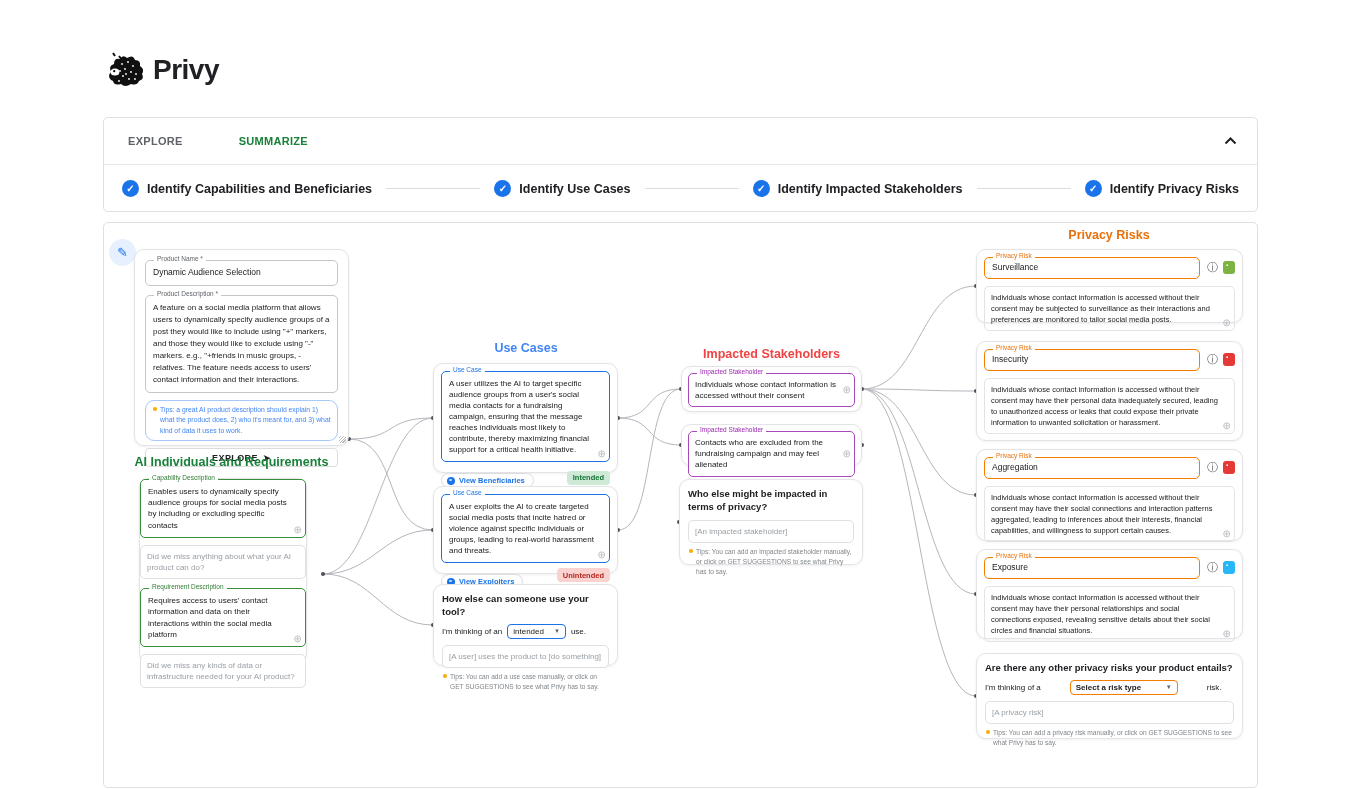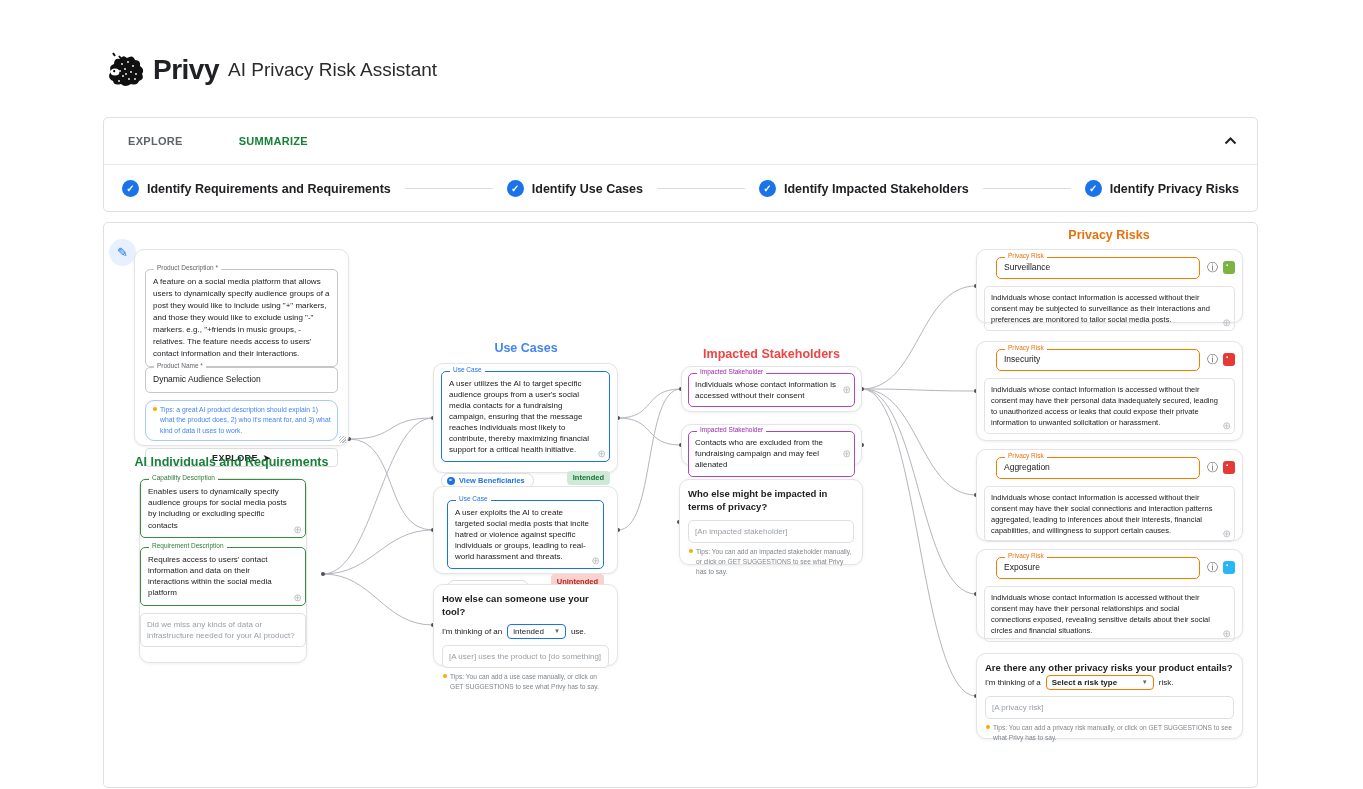--- a/index.html
+++ b/index.html
@@ -37,21 +37,21 @@
   .card { position:absolute; background:#fff; border:1px solid #e4e4e7; border-radius:10px;
           box-shadow:0 1px 3px rgba(60,64,67,.08); }
 
   
   .nfield { position:relative; border:1.5px solid #388e3c; border-radius:5px; background:#fff; padding:6px 7px; }
   .nfield .nlabel { position:absolute; top:-6px; left:8px; background:#fff; padding:0 3px;
                     font-size:6.5px; white-space:nowrap; }
   .nfield.green  { border-color:#388e3c; } .nfield.green .nlabel  { color:#2e7d32; }
   .nfield.blue   { border-color:#1a73e8; } .nfield.blue .nlabel   { color:#1a73e8; }
   .nfield.purple { border-color:#ab47bc; } .nfield.purple .nlabel { color:#9c27b0; }
-  .nfield.orange { border-color:#f57c00;margin-left:12px; } .nfield.orange .nlabel { color:#e8710a; }
+  .nfield.orange { border-color:#f57c00; } .nfield.orange .nlabel { color:#e8710a; }
   .nfield.gray   { border-color:#c4c7c5; border-width:1px; } .nfield.gray .nlabel { color:#5f6368; }
 
   .ftext { font-size:8px; line-height:1.4; color:#202124; }
   .ghost { border:1px solid #e0e0e0; border-radius:5px; padding:5px 6px; color:#9aa0a6;
            font-size:8px; line-height:1.4; background:#fff; }
   .focus-icon { position:absolute; right:3px; bottom:2px; color:#b7bbc0; font-size:10px; line-height:1; }
   .focus-icon.mid { bottom:auto; top:50%; transform:translateY(-50%); }
 
   .tips { display:flex; font-size:6.6px; line-height:1.55; color:#80868b; }
   .bulb { width:4px; height:4px; border-radius:50%; background:#f9ab00; margin:2px 3px 0 1px; flex:none; }
@@ -105,37 +105,36 @@
       <circle cx="18" cy="26" r="0.9"></circle>
         <circle cx="24" cy="29" r="0.9"></circle>
         <circle cx="14" cy="31" r="0.9"></circle>
       <circle cx="30" cy="29" r="0.9"></circle>
         <circle cx="21" cy="24" r="0.9"></circle>
         <circle cx="15" cy="21" r="0.9"></circle>
     </g>
     <path d="M14 6 l3 4 M8 3 l2 3" stroke="#101010" stroke-width="2"></path>
   </svg>
   <span class="brand">Privy</span>
-  <span class="subtitle">AI Privacy Risk Assistant</span>
 </div>
 
 <div class="top-panel">
   <div class="tabs-row">
     <span class="tab">EXPLORE</span>
     <span class="tab active">SUMMARIZE</span>
     <span class="collapse-btn">
       <svg width="13" height="8" viewBox="0 0 13 8">
         <polyline points="1.5,6.5 6.5,1.5 11.5,6.5" fill="none" stroke="#202124" stroke-width="2"></polyline>
       </svg>
     </span>
   </div>
   <div class="steps-row">
     <span class="step">
       <span class="step-circle">✓</span>
-      <span class="step-label">Identify Requirements and Requirements</span>
+      <span class="step-label">Identify Capabilities and Beneficiaries</span>
     </span>
     <span class="step-line"></span>
     <span class="step">
       <span class="step-circle">✓</span>
       <span class="step-label">Identify Use Cases</span>
     </span>
     <span class="step-line"></span>
     <span class="step">
       <span class="step-circle">✓</span>
       <span class="step-label">Identify Impacted Stakeholders</span>
@@ -183,46 +182,47 @@
         <circle cx="872" cy="168" r="2"></circle>
       <circle cx="872" cy="272" r="2"></circle>
         <circle cx="872" cy="371" r="2"></circle>
       <circle cx="872" cy="473" r="2"></circle>
     </g>
   </svg>
 
   <div class="note-bubble" style="left:5px; top:16px;">✎</div>
 
   <div class="card" style="left:30px; top:26px; width:215px; height:197px; padding:10px;">
+    <div class="nfield gray">
+      <span class="nlabel">Product Name *</span>
+      <div class="ftext" style="font-size:8.5px;">Dynamic Audience Selection</div>
+    </div>
     <div class="nfield gray" style="margin-top:9px;">
       <span class="nlabel">Product Description *</span>
       <div class="ftext" style="line-height:1.5;">A feature on a social media platform that allows users to dynamically specify audience groups of a post they would like to include using "+" markers, and those they would like to exclude using "-" markers. e.g., "+friends in music groups, -relatives. The feature needs access to users' contact information and their interactions.</div>
-    </div>
-    <div class="nfield gray">
-      <span class="nlabel">Product Name *</span>
-      <div class="ftext" style="font-size:8.5px;">Dynamic Audience Selection</div>
     </div>
     <div class="tips blue-tips" style="border:1px solid #a8c7fa; border-radius:9px; padding:4px 6px; margin-top:7px; font-size:6.8px;">
       <span class="bulb"></span>
       <span>Tips: a great AI product description should explain 1) what the product does, 2) who it's meant for, and 3) what kind of data it uses to work.</span>
     </div>
     <button class="explore-btn" style="margin-top:7px;">
       <span>EXPLORE</span>
       <span style="font-size:9px;">➤</span>
     </button>
     <div class="resize-handle"></div>
   </div>
 
   <div class="section-heading" style="left:20px; top:232px; width:215px; color:#188038;">AI Individuals and Requirements</div>
   <div class="card" style="left:35px; top:255px; width:168px; height:185px; padding:0;">
     <div class="nfield green" style="padding-right:16px;">
       <span class="nlabel">Capability Description</span>
       <div class="ftext">Enables users to dynamically specify audience groups for social media posts by including or excluding specific contacts</div>
       <span class="focus-icon">⊕</span>
     </div>
+    <div class="ghost" style="margin-top:7px;">Did we miss anything about what your AI product can do?</div>
     <div class="nfield green" style="margin-top:9px; padding-right:16px;">
       <span class="nlabel">Requirement Description</span>
       <div class="ftext">Requires access to users' contact information and data on their interactions within the social media platform</div>
       <span class="focus-icon">⊕</span>
     </div>
     <div class="ghost" style="margin-top:7px;">Did we miss any kinds of data or infrastructure needed for your AI product?</div>
   </div>
 
   <div class="section-heading" style="left:322px; top:118px; width:200px; color:#4285f4;">Use Cases</div>
 
@@ -234,21 +234,21 @@
     </div>
     <div style="display:flex; justify-content:space-between; align-items:center; margin-top:5px;">
       <span class="pill-btn">
         <span class="pill-ic"></span>
         <span>View Beneficiaries</span>
       </span>
       <span class="badge intended">Intended</span>
     </div>
   </div>
 
-  <div class="card" style="left:329px; top:263px; width:185px; height:88px; padding:13px;">
+  <div class="card" style="left:329px; top:263px; width:185px; height:88px; padding:7px;">
     <div class="nfield blue" style="padding-right:14px;">
       <span class="nlabel">Use Case</span>
       <div class="ftext" style="line-height:1.38;">A user exploits the AI to create targeted social media posts that incite hatred or violence against specific individuals or groups, leading to real-world harassment and threats.</div>
       <span class="focus-icon">⊕</span>
     </div>
     <div style="display:flex; justify-content:space-between; align-items:flex-start; margin-top:5px;">
       <span class="pill-btn">
         <span class="pill-ic"></span>
         <span>View Exploiters</span>
       </span>
@@ -357,21 +357,21 @@
       <span class="risk-cat-icon" style="background: rgb(41, 182, 246);"></span>
     </div>
     <div class="desc-box">
       <span>Individuals whose contact information is accessed without their consent may have their personal relationships and social connections exposed, revealing sensitive details about their social circles and financial situations.</span>
       <span class="focus-icon">⊕</span>
     </div>
   </div>
 
   <div class="card" style="left:872px; top:430px; width:267px; height:86px; padding:8px;">
     <div class="card-q">Are there any other privacy risks your product entails?</div>
-    <div class="inline-row" style="">
+    <div class="inline-row" style="margin-top:5px;gap:24px;">
       <span>I'm thinking of a</span>
       <span class="select-box orange-sel" style="min-width:108px; justify-content:space-between;">
         <span>Select a risk type</span>
         <span class="caret">▼</span>
       </span>
       <span>risk.</span>
     </div>
     <div class="ghost" style="margin-top:6px;">[A privacy risk]</div>
     <div class="tips" style="margin-top:4px;">
       <span class="bulb"></span>

